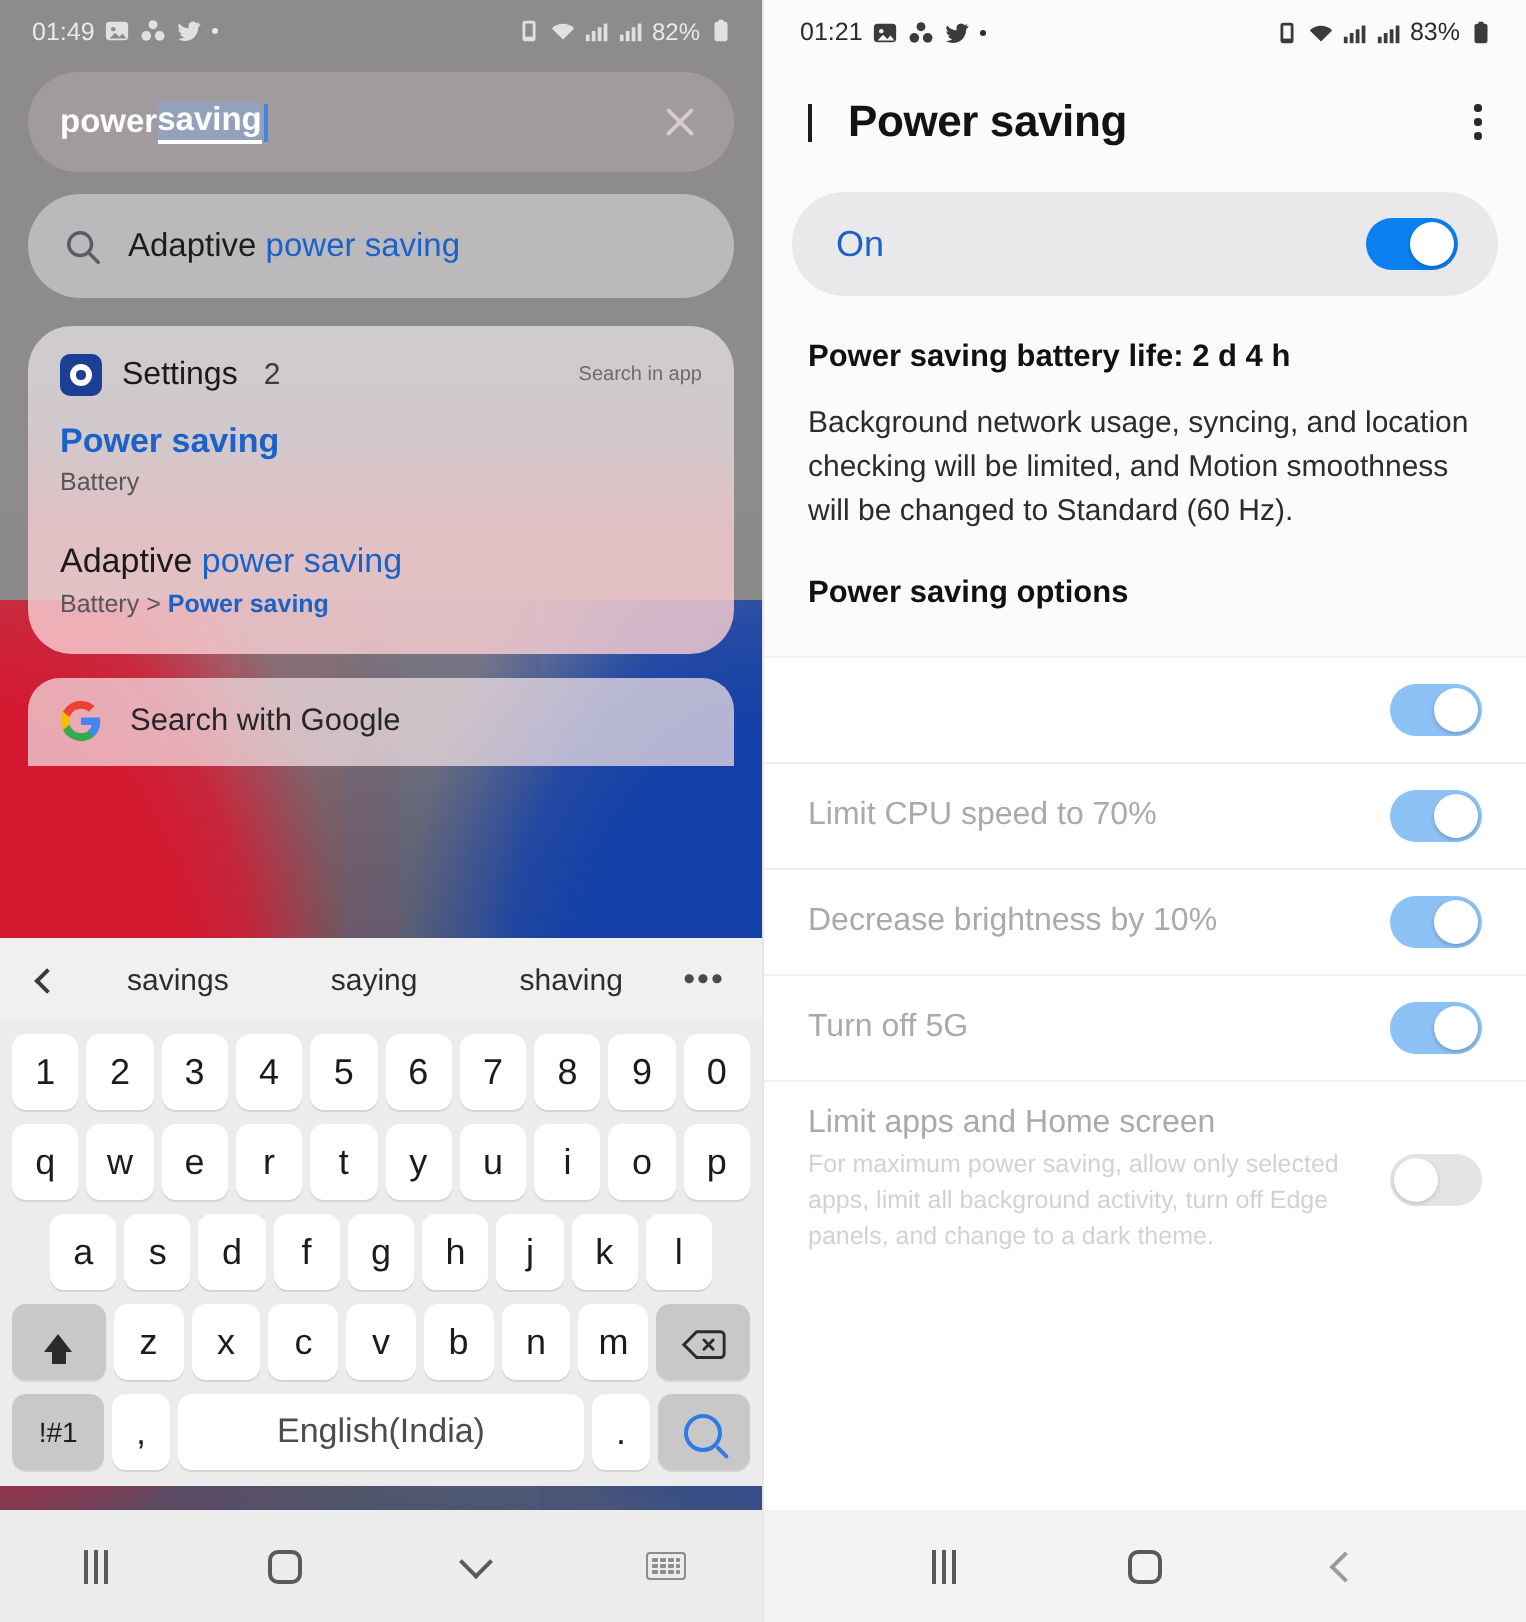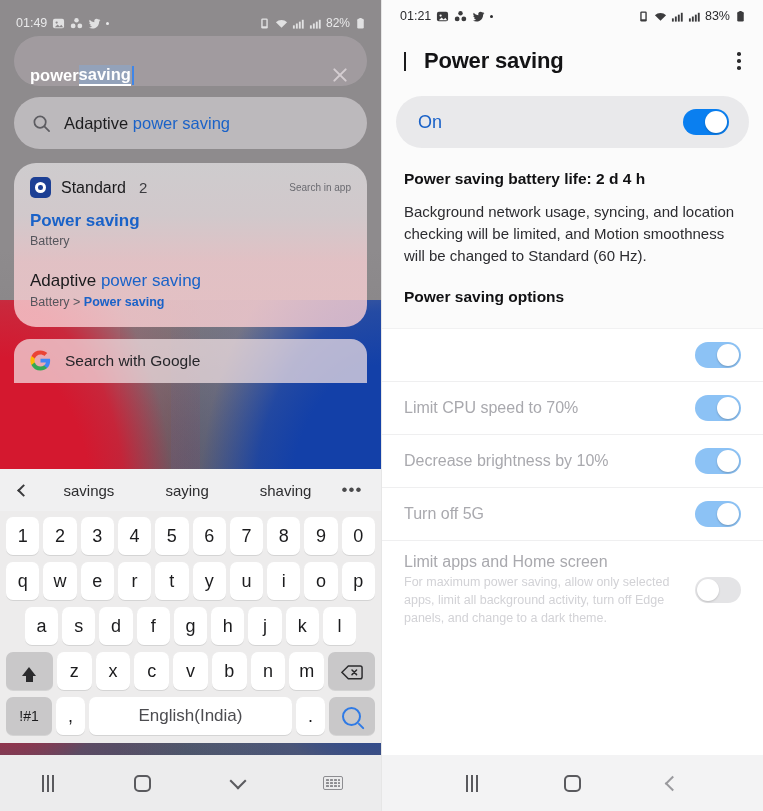--- a/index.html
+++ b/index.html
@@ -40,36 +40,36 @@
     background: radial-gradient(120% 85% at 100% 45%, #1340a8 0%, #1340a8 36%, rgba(19,64,168,0.85) 50%, rgba(90,100,160,0.25) 72%, rgba(140,140,145,0) 100%);
   }
   .wall-mid {
     position: absolute; left: 120px; top: 300px; width: 150px; height: 455px;
     background: radial-gradient(100% 80% at 50% 40%, rgba(90,88,92,0.75) 0%, rgba(110,108,112,0.35) 55%, rgba(130,128,132,0) 100%);
   }
 
   
   .l-statusbar {
     position: relative; z-index: 5;
-    height: 30px; display: flex; align-items: flex-end;
+    height: 30px; display: flex; align-items: center;
     padding: 1px 14px 0 16px;
     color: #e9e9ea; font-size: 12.5px;
   }
   .l-statusbar .sb-left { display: flex; align-items: center; gap: 5px; }
   .l-statusbar .sb-right { margin-left: auto; display: flex; align-items: center; gap: 4px; font-size: 12px; }
   .sb-ico { width: 13px; height: 13px; display: inline-block; opacity: .92; }
   .sb-dot { width: 3px; height: 3px; border-radius: 50%; background: #e9e9ea; display: inline-block; }
 
   
   .l-searchbar {
     position: relative; z-index: 5;
     margin: 6px 14px 0 14px;
     height: 50px; border-radius: 26px;
     background: rgba(176,170,175,0.55);
-    display: flex; align-items: flex-end;
+    display: flex; align-items: center;
     padding: 0 16px;
   }
   .l-searchbar .q-text {
     font-size: 16.5px; color: #ffffff; font-weight: 600;
     display: inline-flex; align-items: center;
   }
   .q-plain { }
   .q-sel {
     background: rgba(130,170,220,0.45);
     border-bottom: 2px solid #ffffff;
@@ -347,21 +347,21 @@
           </svg>
       </span>
       <span class="txt"><span>Adaptive </span><b>power saving</b></span>
     </div>
 
     <div class="l-card">
       <div class="card-head">
         <span class="settings-icon">
             <span class="gear"></span>
           </span>
-        <span class="app">Standard</span>
+        <span class="app">Settings</span>
         <span class="cnt">2</span>
         <span class="in-app">Search in app</span>
       </div>
 
       <div class="res res-0">
         <div class="t"><span class="plain"></span><span class="hl" style="font-weight:700">Power saving</span></div>
         <div class="s"><span>Battery</span><span class="b"></span></div>
       </div>
 
       <div class="res res-1">

